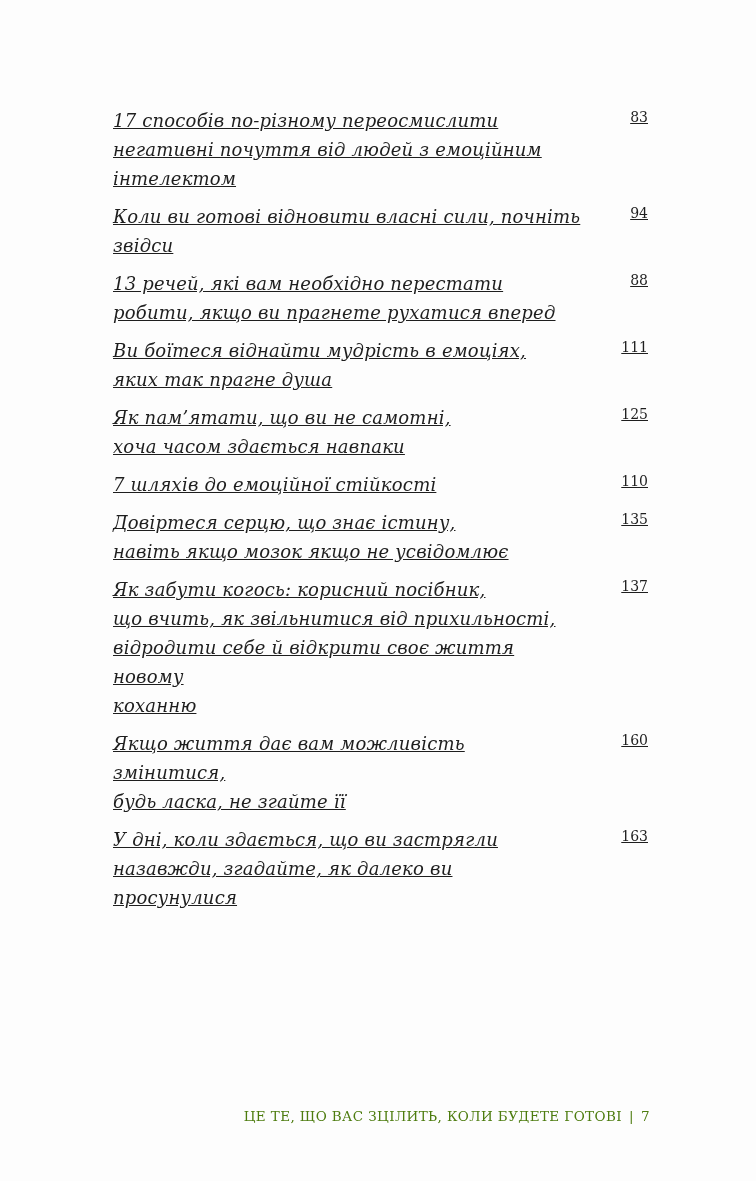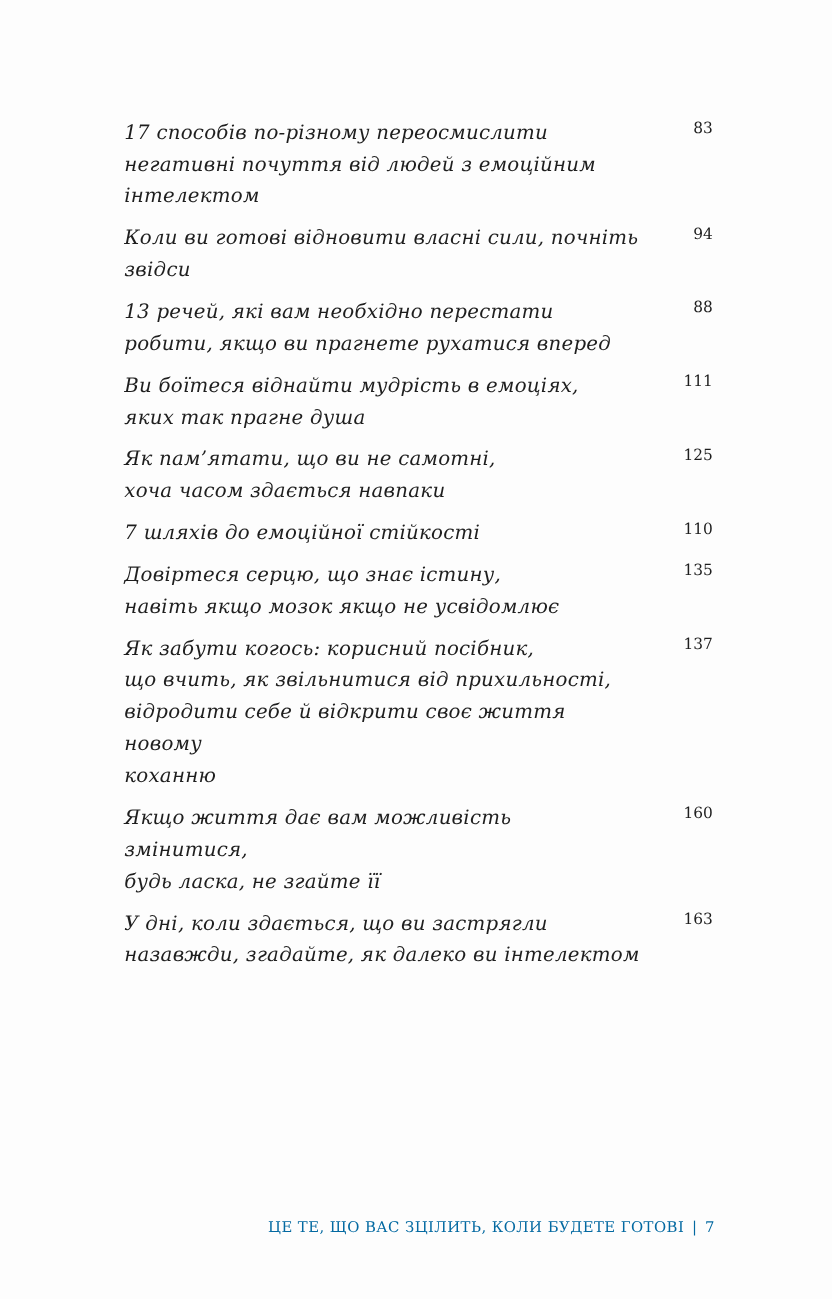--- a/index.html
+++ b/index.html
@@ -8,20 +8,21 @@
     height: 1181px;
     background: #fdfdfd;
     font-family: "DejaVu Serif", "Liberation Serif", serif;
     color: #1e1e1e;
     overflow: hidden;
   }
   .page {
     position: relative;
     width: 756px;
     height: 1181px;
+    text-decoration: underline;
   }
   .toc {
     padding: 106px 108px 0 113px;
   }
   .toc-entry {
     display: flex;
     justify-content: space-between;
     align-items: flex-start;
     margin-bottom: 9px;
   }
@@ -42,21 +43,21 @@
     margin-top: -3px;
     font-style: normal;
   }
   .footer {
     position: absolute;
     top: 1108px;
     right: 106px;
     font-size: 13.5px;
     letter-spacing: 0.4px;
     white-space: nowrap;
-    color: #0369a1;
+    color: #4d7c0f;
   }
   .footer .sep {
     padding: 0 7px;
   }
 </style>
 </head>
 <body>
 
 <div class="page">
   <main class="toc">
@@ -115,21 +116,21 @@
 
 
     <div class="toc-entry">
       <div class="toc-title">Якщо життя дає вам можливість змінитися,
 будь ласка, не згайте її</div>
       <div class="toc-page">160</div>
     </div>
 
     <div class="toc-entry">
       <div class="toc-title">У дні, коли здається, що ви застрягли
-назавжди, згадайте, як далеко ви інтелектом</div>
+назавжди, згадайте, як далеко ви просунулися</div>
       <div class="toc-page">163</div>
     </div>
 
   </main>
 
   <footer class="footer">
     <span>ЦЕ ТЕ, ЩО ВАС ЗЦІЛИТЬ, КОЛИ БУДЕТЕ ГОТОВІ</span><span class="sep">|</span><span>7</span>
   </footer>
 </div>
 

